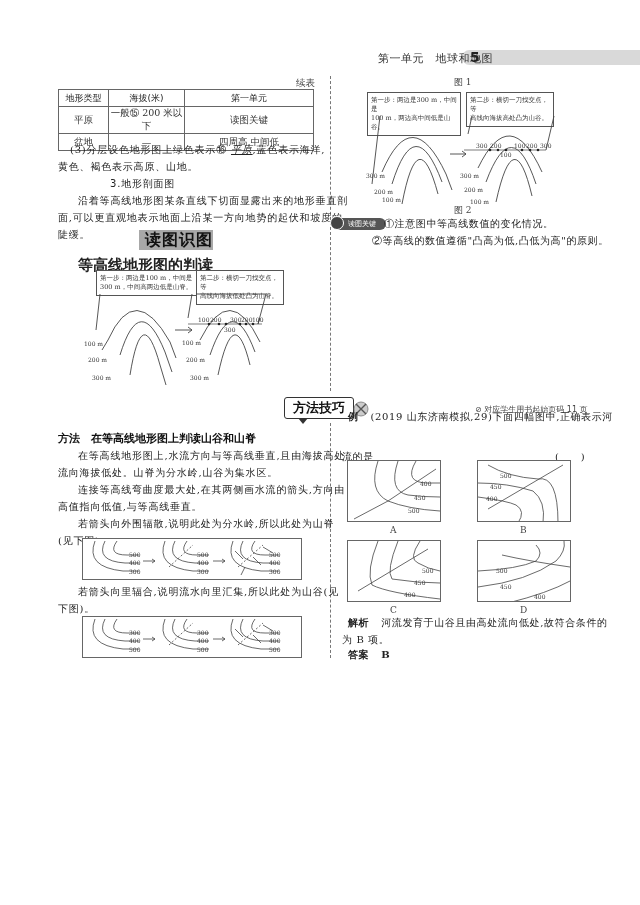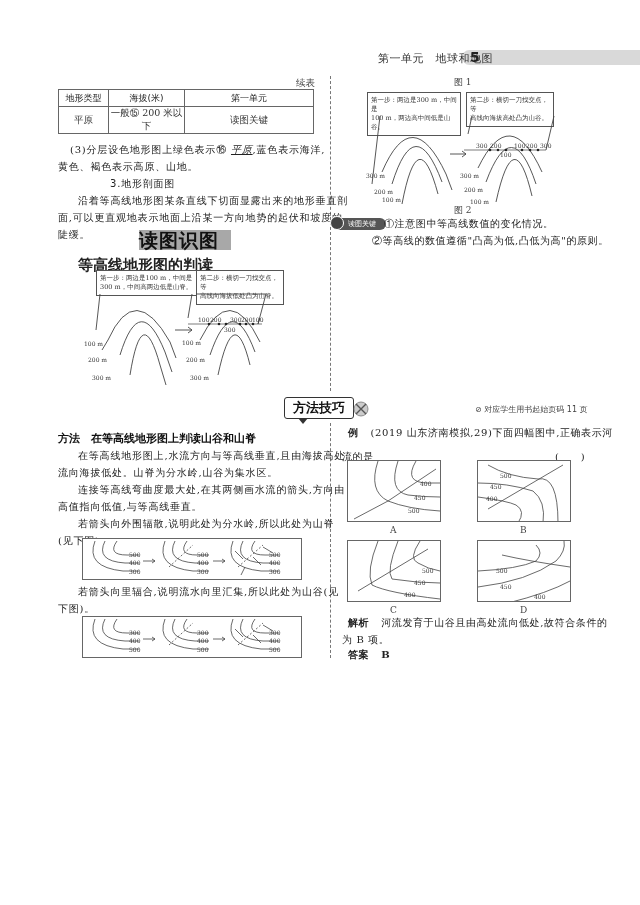--- a/index.html
+++ b/index.html
@@ -19,21 +19,21 @@
 
     .xubiao { left: 296px; top: 77px; font-size: 9.5px; color: #444; }
 
     table.terrain { left: 58px; top: 89px; width: 256px; border-collapse: collapse; font-size: 9.5px; }
     table.terrain th, table.terrain td { border: 1px solid #666; height: 17px; text-align: center; font-weight: normal; color: #333; margin-top: 24px; }
     table.terrain th { font-family: "DejaVu Sans", "Liberation Sans", sans-serif; font-size: 9px; color: #222; }
 
     .para { font-size: 10px; line-height: 17px; color: #222; letter-spacing: 0.8px; }
     .u { text-decoration: underline; font-style: italic; }
 
-    .section-tag { left: 139px; top: 230px; width: 92px; height: 20px; background: #a8a8a8; font-size: 19px; font-weight: bold; color: #111; text-align: left; line-height: 20px; letter-spacing: 1px; }
+    .section-tag { left: 139px; top: 230px; width: 74px; height: 20px; background: #a8a8a8; font-size: 16px; font-weight: bold; color: #111; text-align: right; line-height: 20px; letter-spacing: 1px; }
     .sub-title { left: 78px; top: 256px; font-size: 15px; font-weight: bold; color: #222; }
 
     .callout { border: 1px solid #555; font-size: 6.5px; line-height: 9px; padding: 3px 3px; background: #fff; color: #333; }
 
     svg text { font-family: "DejaVu Serif", "Liberation Serif", serif; }
 
     .fig-caption { font-size: 9px; color: #444; }
 
     .tips-box { left: 384px; top: 215px; font-size: 10px; line-height: 17px; letter-spacing: 0.6px; }
     .tips-badge { left: 334px; top: 218px; width: 52px; height: 12px; background: #555; color: #fff; font-size: 7px; line-height: 12px; padding-left: 14px; border-radius: 6px; }
@@ -66,20 +66,25 @@
       <th style="width:50px">地形类型</th>
       <th style="width:76px">海拔(米)</th>
       <th>第一单元</th>
     </tr>
   </thead>
   <tbody>
     <tr>
       <td>平原</td>
       <td>一般⑮ 200 米以下</td>
       <td>读图关键</td>
+    </tr>
+    <tr>
+      <td>盆地</td>
+      <td>—</td>
+      <td>四周高,中间低</td>
     </tr>
   </tbody>
 </table>
 
 <div class="abs para" style="left:70px; top:141px;">
   <span>(3)分层设色地形图上绿色表示⑯</span><span style="display:inline-block;width:4px"></span><span class="u">平原</span><span>,蓝色表示海洋,</span>
 </div>
 <div class="abs para" style="left:58px; top:158px;">黄色、褐色表示高原、山地。</div>
 <div class="abs para sans" style="left:78px; top:175px; font-size:10px;margin-left:32px;">3.地形剖面图</div>
 <div class="abs para" style="left:78px; top:192px;">沿着等高线地形图某条直线下切面显露出来的地形垂直剖</div>
@@ -284,21 +289,21 @@
     <text x="46" y="35">500</text>
     <text x="114" y="18">300</text>
     <text x="114" y="26">400</text>
     <text x="114" y="35">500</text>
     <text x="186" y="18">300</text>
     <text x="186" y="26">400</text>
     <text x="186" y="35">500</text>
   </g>
 </svg>
 
-<div class="abs ex-line" style="left:348px; top:408px;margin-top:16px;">
+<div class="abs ex-line" style="left:348px; top:408px;">
   <b class="sans">例</b><span style="display:inline-block;width:12px"></span><span>(2019 山东济南模拟,29)下面四幅图中,正确表示河</span>
 </div>
 <div class="abs ex-line" style="left:342px; top:448px;">流的是</div>
 <div class="abs ex-line" style="left:555px; top:448px;">(　　)</div>
 
 <svg class="abs figbox" style="left:347px; top:460px;" width="94" height="62">
   <g fill="none" stroke="#444" stroke-width="0.8">
     <path d="M30 0 Q20 30 40 40 Q60 48 92 50"></path>
     <path d="M50 0 Q40 30 60 34 Q75 36 92 36"></path>
     <path d="M68 0 Q55 22 80 22 L92 22"></path>

